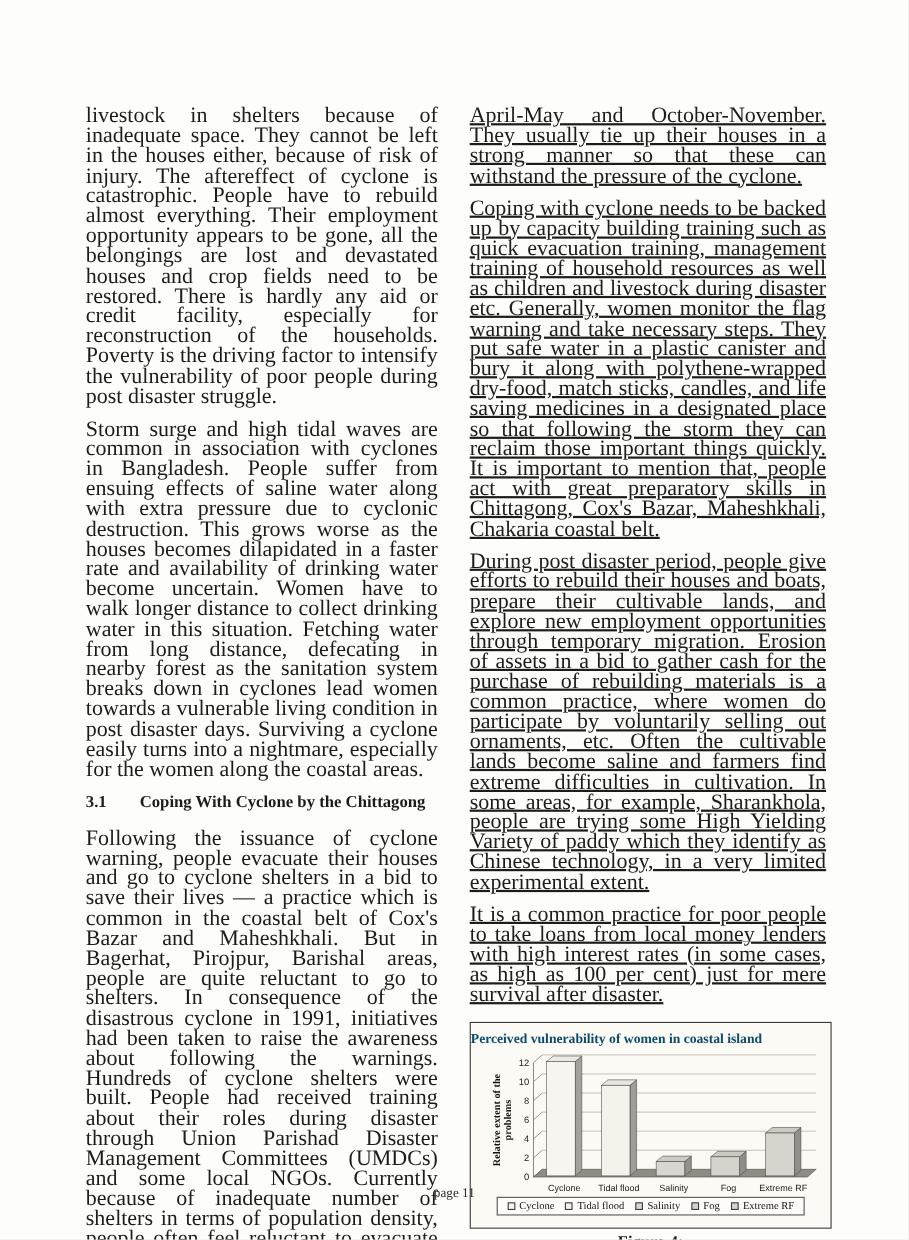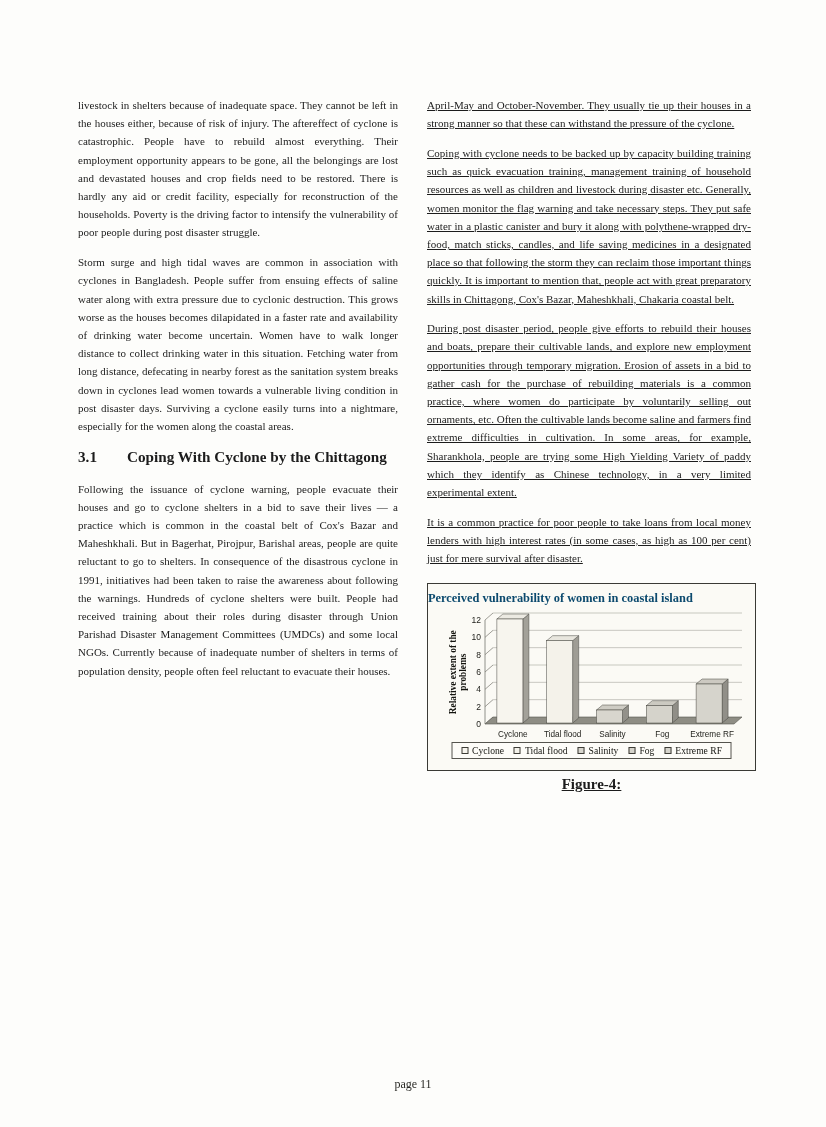--- a/index.html
+++ b/index.html
@@ -10,21 +10,21 @@
     margin: 0 auto;
     background: #fdfdfb;
     font-family: "Liberation Serif", serif;
     color: #1c1c1c;
     overflow: hidden;
   }
   .col { position: absolute; top: 96px; }
   .col-left  { left: 78px;  width: 320px; }
   .col-right { left: 427px; width: 324px; text-decoration: underline; }
   .col p {
-    font-size: 11px;
+    font-size: 20px;
     line-height: 18.2px;
     text-align: justify;
     margin: 0 0 11.5px 0;
   }
   .section-heading {
     font-size: 15.2px;
     font-weight: bold;
     margin: 2px 0 14px 0;
     line-height: 19px;
   }

